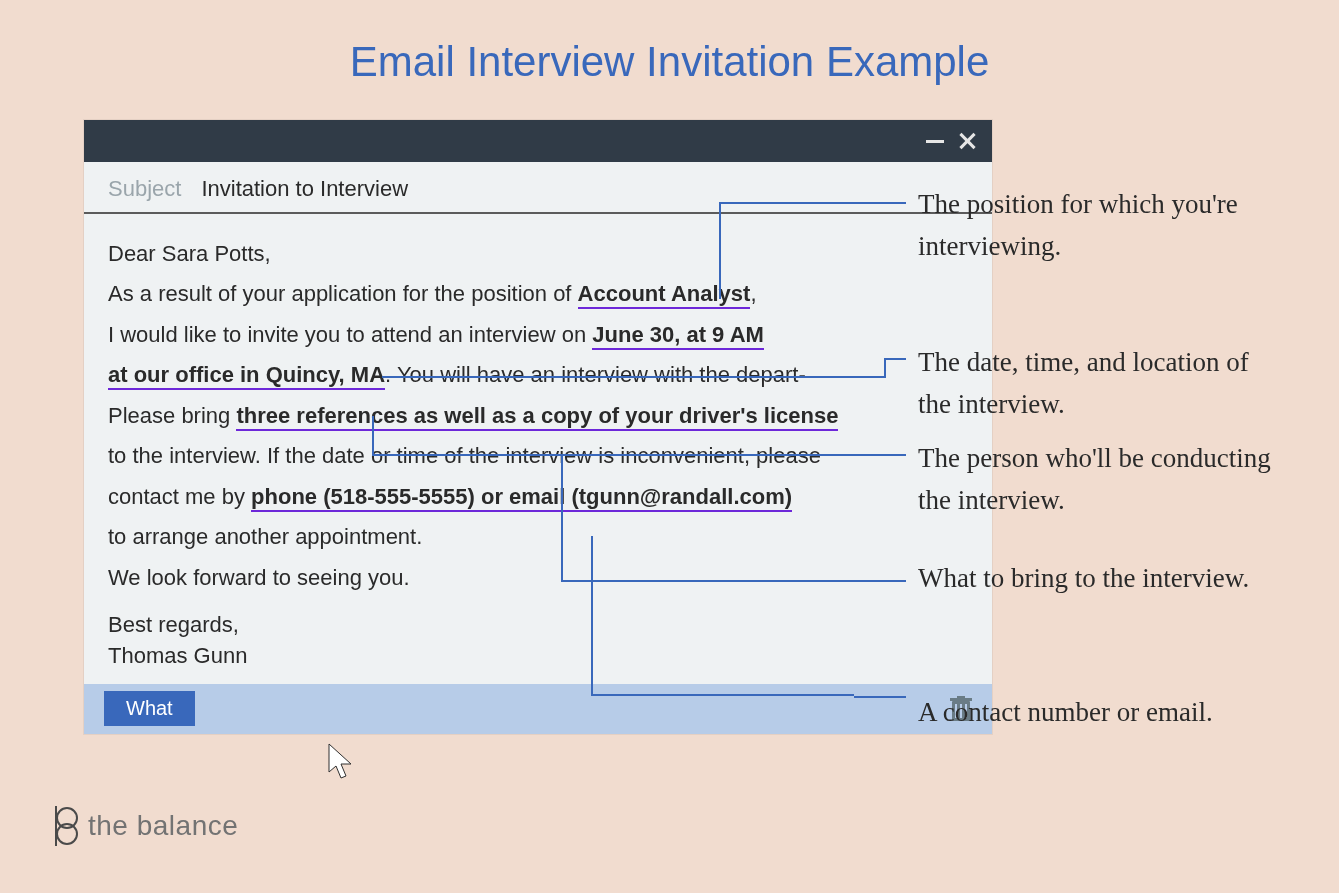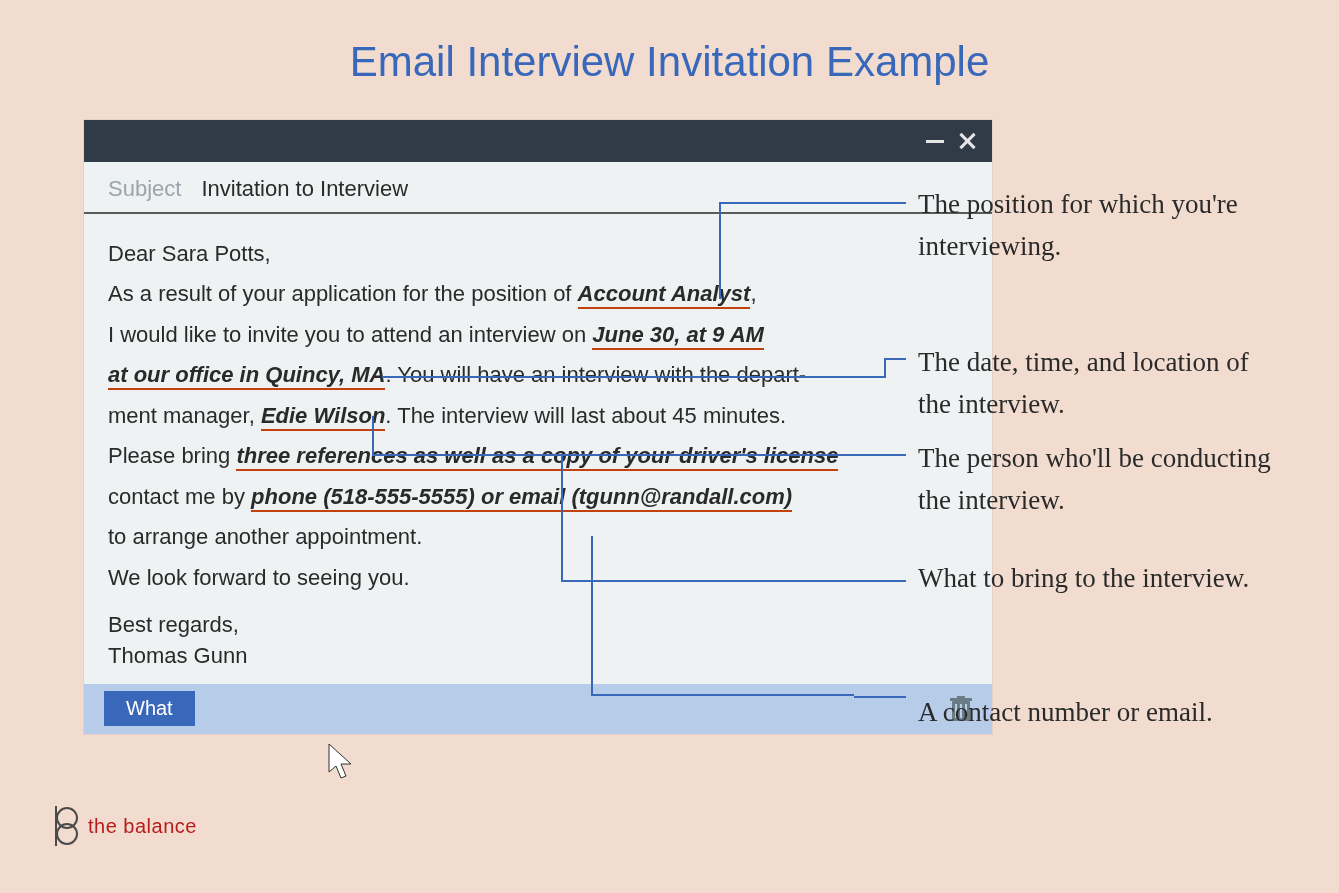--- a/index.html
+++ b/index.html
@@ -59,21 +59,21 @@
   }
   .subject-label { color: #9aa5ab; }
   .subject-value { color: #2a2a2a; }
   .email-body {
     padding: 20px 24px 12px;
     color: #2a2a2a;
     font-family: Helvetica, Arial, sans-serif;
     font-size: 22px;
     line-height: 1.84;
   }
-  .hl { font-weight: 700; border-bottom: 2px solid #c2410c; padding-bottom: 1px; font-style: italic; }
+  .hl { font-weight: 700; border-bottom: 2px solid #6d28d9; padding-bottom: 1px; }
   .sig { margin-top: 12px; line-height: 1.4; }
   .send-bar {
     background: #b7cce8;
     height: 50px;
     display: flex;
     align-items: center;
     padding: 0 20px;
     justify-content: space-between;
   }
   .send-btn {
@@ -110,22 +110,22 @@
     border-color: #3968bb;
     border-style: solid;
     border-width: 0;
     pointer-events: none;
   }
   .logo {
     position: absolute;
     left: 50px; top: 806px;
     display: flex; align-items: center;
     font-family: Helvetica, Arial, sans-serif;
-    color: #b91c1c;
-    font-size: 20px;
+    color: #737373;
+    font-size: 28px;
     letter-spacing: .5px;
   }
   .logo-mark { margin-right: 8px; }
   svg { display: block; }
 </style>
 </head>
 <body>
 
 <h1 class="page-title">Email Interview Invitation Example</h1>
 
@@ -149,28 +149,26 @@
       </div>
 
       <div>
         <span>I  would like to invite you to attend an interview on </span><span class="hl">June 30, at 9 AM</span>
       </div>
 
       <div>
         <span class="hl">at our office in Quincy, MA</span><span>. You will have an interview with the depart-</span>
       </div>
 
-      <div>
-        <span>ment manager, </span><span class="hl">Edie Wilson</span><span>. The interview will last about 45 minutes.</span>
-      </div>
 
       <div>
         <span>Please bring </span><span class="hl">three references as well as a copy of your driver's license</span>
       </div>
 
+      <div>to the interview. If the date or time of the interview is inconvenient, please</div>
 
       <div>
         <span>contact me by </span><span class="hl">phone (518-555-5555) or email (tgunn@randall.com)</span>
       </div>
 
       <div>to arrange another appointment.</div>
       <div>We look forward to seeing you.</div>
 
       <div class="sig">
         <div>Best regards,</div>

